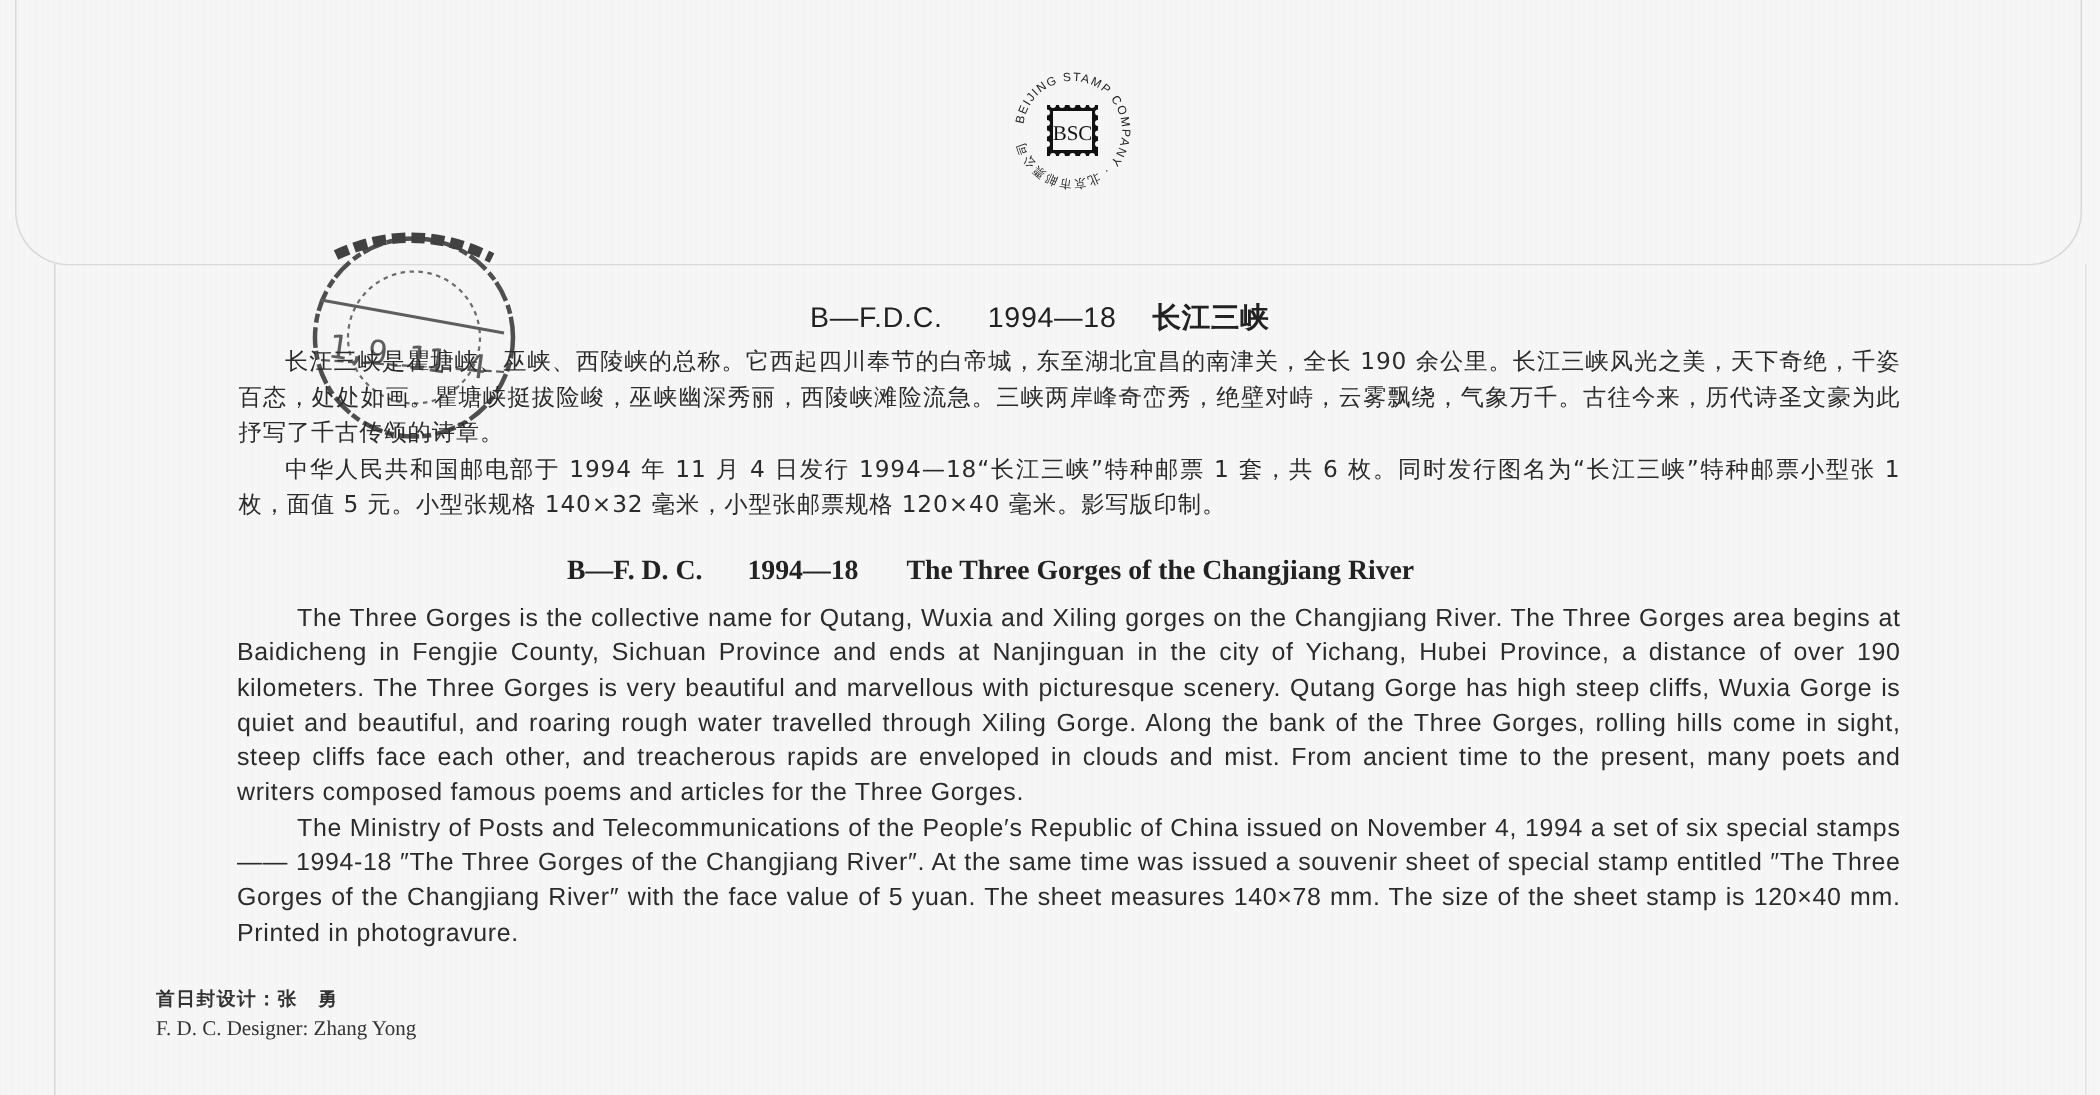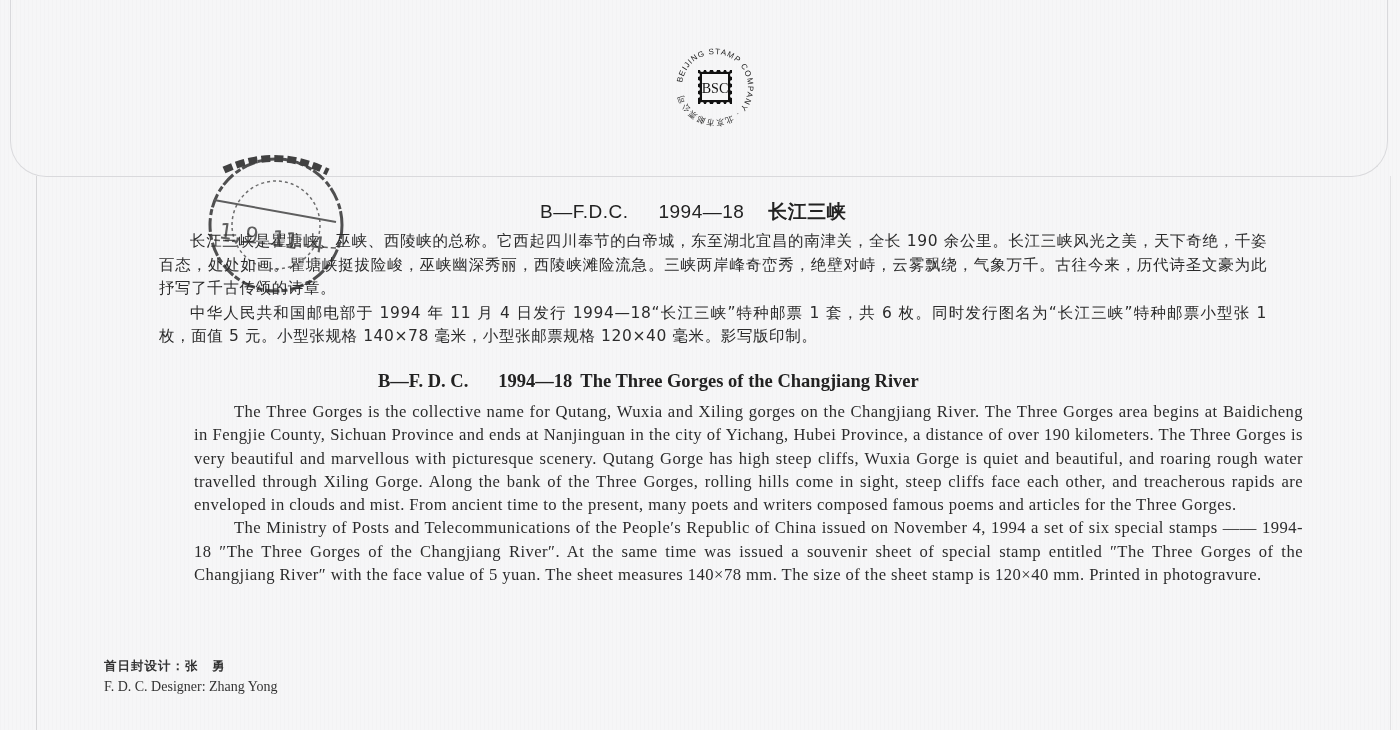--- a/index.html
+++ b/index.html
@@ -49,27 +49,26 @@
     font-size:15.5px; line-height:23.5px; color:#2b2b2b;
     letter-spacing:0.6px;
   }
   .cn-body p { margin:1px; text-indent:2em; text-align:justify; }
   .en-title {
     position:absolute; left:378px; top:371px;
     font-family:"Liberation Serif", serif; font-weight:bold;
     font-size:18.5px; color:#222; white-space:nowrap;
   }
   .en-title .num { margin-left:30px; }
-  .en-title .ename { margin-left:8px; }
+  .en-title .ename { margin-left:32px; }
   .en-body {
     position:absolute; left:158px; top:400px; width:1109px;
-    font-family:Liberation Serif, serif;
+    font-family:Liberation Sans, sans-serif;
     font-size:16.6px; line-height:23.3px; color:#2b2b2b;
     letter-spacing:0.45px;
-    margin-left:36px;
   }
   .en-body p { margin:0; text-indent:40px; text-align:justify; text-align-last:left; }
   .designer {
     position:absolute; left:104px; top:655px;
     font-size:13.5px; line-height:21px; color:#333;
   }
   .designer .cn { font-family:"DejaVu Sans", sans-serif; font-size:12.5px; letter-spacing:1px;font-weight:bold; }
   .designer .en { font-family:"Liberation Serif", serif; font-size:14px;text-align:right; }
 </style>
 </head>
@@ -119,21 +118,21 @@
     <line x1="18" y1="50" x2="140" y2="72" stroke="#444" stroke-width="2"></line>
     <line x1="18" y1="90" x2="140" y2="98" stroke="#444" stroke-width="1.5" stroke-dasharray="6 3"></line>
     <text x="22" y="88" font-family="DejaVu Sans Mono, monospace" font-size="22" fill="#444" transform="rotate(8 22 88)">1,9 11 4</text>
   </svg>
 
   <div class="cn-title">
     <span>B—F.D.C.</span><span class="num">1994—18</span><span class="cname">长江三峡</span>
   </div>
   <div class="cn-body">
     <p>长江三峡是瞿塘峡、巫峡、西陵峡的总称。它西起四川奉节的白帝城，东至湖北宜昌的南津关，全长 190 余公里。长江三峡风光之美，天下奇绝，千姿百态，处处如画。瞿塘峡挺拔险峻，巫峡幽深秀丽，西陵峡滩险流急。三峡两岸峰奇峦秀，绝壁对峙，云雾飘绕，气象万千。古往今来，历代诗圣文豪为此抒写了千古传颂的诗章。</p>
-    <p>中华人民共和国邮电部于 1994 年 11 月 4 日发行 1994—18“长江三峡”特种邮票 1 套，共 6 枚。同时发行图名为“长江三峡”特种邮票小型张 1 枚，面值 5 元。小型张规格 140×78 毫米，小型张邮票规格 120×40 毫米。影写版印制。</p>
+    <p>中华人民共和国邮电部于 1994 年 11 月 4 日发行 1994—18“长江三峡”特种邮票 1 套，共 6 枚。同时发行图名为“长江三峡”特种邮票小型张 1 枚，面值 5 元。小型张规格 140×32 毫米，小型张邮票规格 120×40 毫米。影写版印制。</p>
   </div>
 
   <div class="en-title">
     <span>B—F. D. C.</span><span class="num">1994—18</span><span class="ename">The Three Gorges of the Changjiang River</span>
   </div>
   <div class="en-body">
     <p>The Three Gorges is the collective name for Qutang, Wuxia and Xiling gorges on the Changjiang River.  The Three Gorges area begins at Baidicheng in Fengjie County, Sichuan Province and ends at Nanjinguan in the city of Yichang, Hubei Province, a distance of over 190 kilometers.  The Three Gorges is very beautiful and marvellous with picturesque scenery.  Qutang Gorge has high steep cliffs, Wuxia Gorge is quiet and beautiful, and roaring rough water travelled through Xiling Gorge.  Along the bank of the Three Gorges, rolling hills come in sight, steep cliffs face each other, and treacherous rapids are enveloped in clouds and mist.  From ancient time to the present, many poets and writers composed famous poems and articles for the Three Gorges.</p>
     <p>The Ministry of Posts and Telecommunications of the People′s Republic of China issued on November 4, 1994 a set of six special stamps —— 1994-18 ″The Three Gorges of the Changjiang River″.  At the same time was issued a souvenir sheet of special stamp entitled ″The Three Gorges of the Changjiang River″ with the face value of 5 yuan.  The sheet measures 140×78 mm.  The size of the sheet stamp is 120×40 mm.  Printed in photogravure.</p>
   </div>
 

